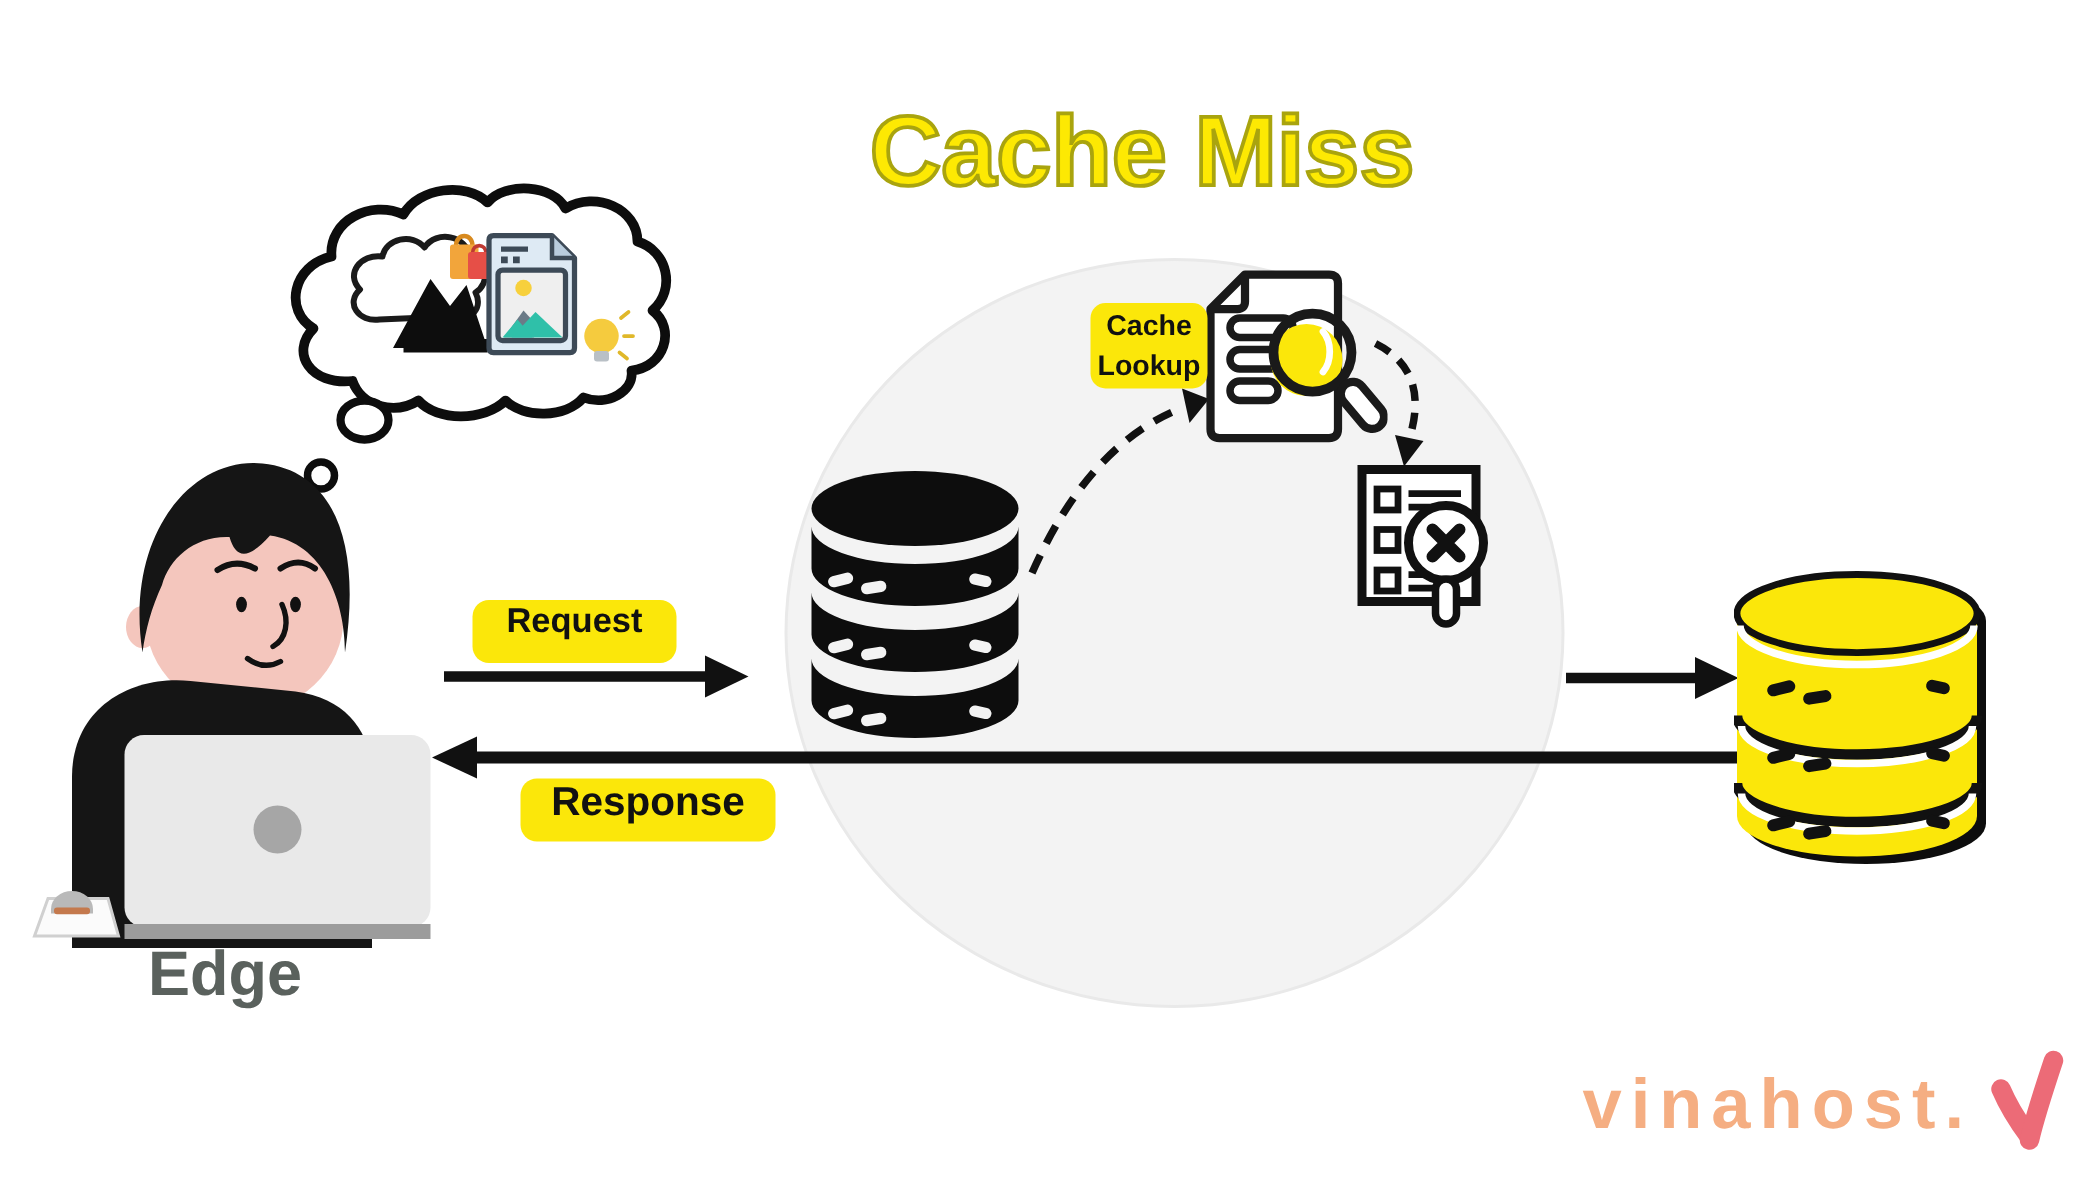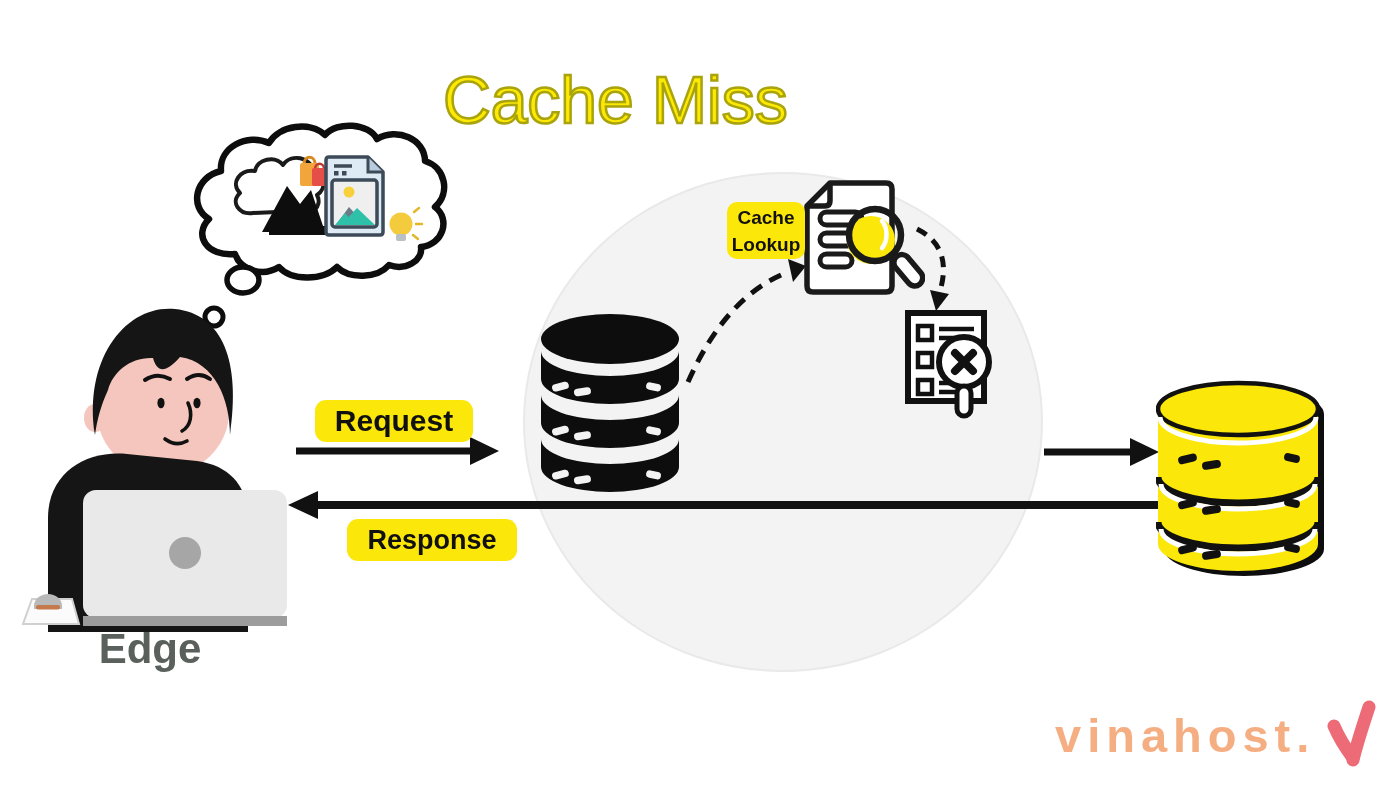--- a/index.html
+++ b/index.html
@@ -2,33 +2,33 @@
 <html><head>
 <meta charset="utf-8">
 <style>
   html,body{margin:0;padding:0;background:#fff;}
   .canvas{
     position:relative;width:1400px;height:788px;overflow:hidden;background:#ffffff;
     font-family:"Liberation Sans","DejaVu Sans",sans-serif;
   }
   .abs{position:absolute;}
   .title{
-    position:absolute;left:443px;top:62px;width:500px;margin:0;text-align:left;
-    font-size:66px;font-weight:normal;color:#FDE903;
+    position:absolute;left:443px;top:62px;width:500px;margin:0;text-align:right;
+    font-size:66px;font-weight:bold;color:#FDE903;
     -webkit-text-stroke:2.5px #A9A40E;letter-spacing:0px;
   }
   .edge-circle{
     position:absolute;left:523px;top:172px;width:520px;height:500px;
     border-radius:50%;background:#F3F3F3;border:2px solid #E9E9E9;box-sizing:border-box;
   }
   .pill{
     position:absolute;background:#FBE70A;color:#111;font-weight:bold;
-    display:flex;align-items:center;justify-content:center;text-align:center;
-  }
-  .pill-request{left:315px;top:400px;width:158px;height:42px;font-size:30px;border-radius:11px;}
+    display:flex;justify-content:center;text-align:center;
+  }
+  .pill-request{left:315px;top:400px;width:136px;height:42px;font-size:23px;border-radius:11px;}
   .pill-response{left:311px;top:519px;width:170px;height:42px;font-size:27px;border-radius:11px;margin-left:36px;}
   .pill-cache-lookup{left:727px;top:202px;width:78px;height:57px;font-size:19px;line-height:27px;border-radius:10px;flex-direction:column;}
   .pill-no-data{left:766px;top:336px;width:133px;height:34px;font-size:20px;border-radius:8px;}
   .node-label{position:absolute;font-weight:bold;color:#5A615D;text-align:center;}
   .user-label{left:20px;top:625px;width:260px;font-size:42px;}
   .edge-label{left:633px;top:588px;width:300px;font-size:44px;}
   .origin-label{left:1097px;top:588px;width:300px;font-size:44px;}
   .watermark{position:absolute;left:1050px;top:702px;width:340px;height:80px;}
   .wm-text{
     position:absolute;left:5px;top:6px;font-size:47px;font-weight:bold;

